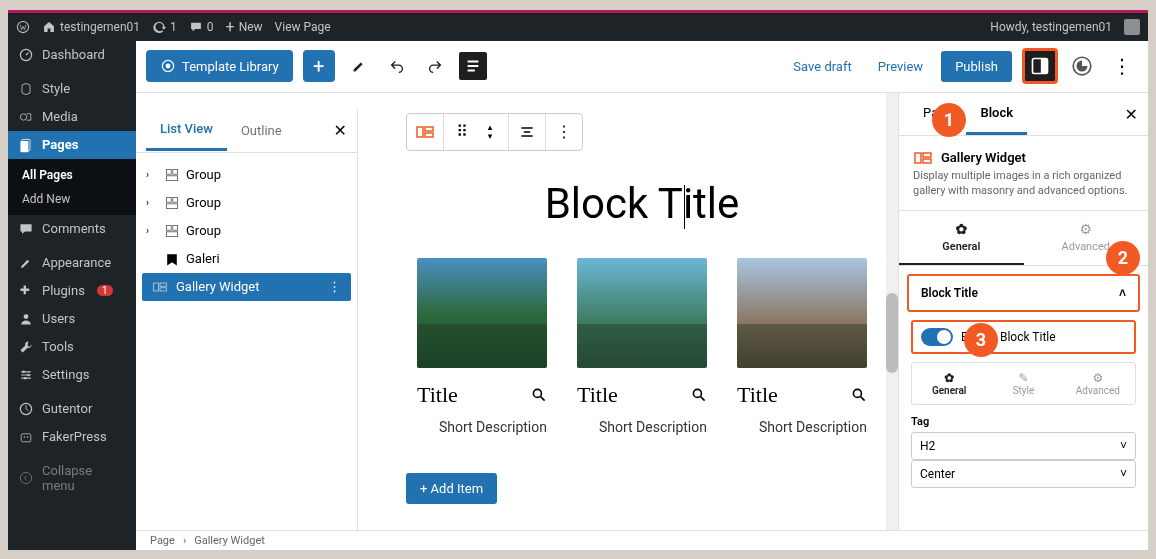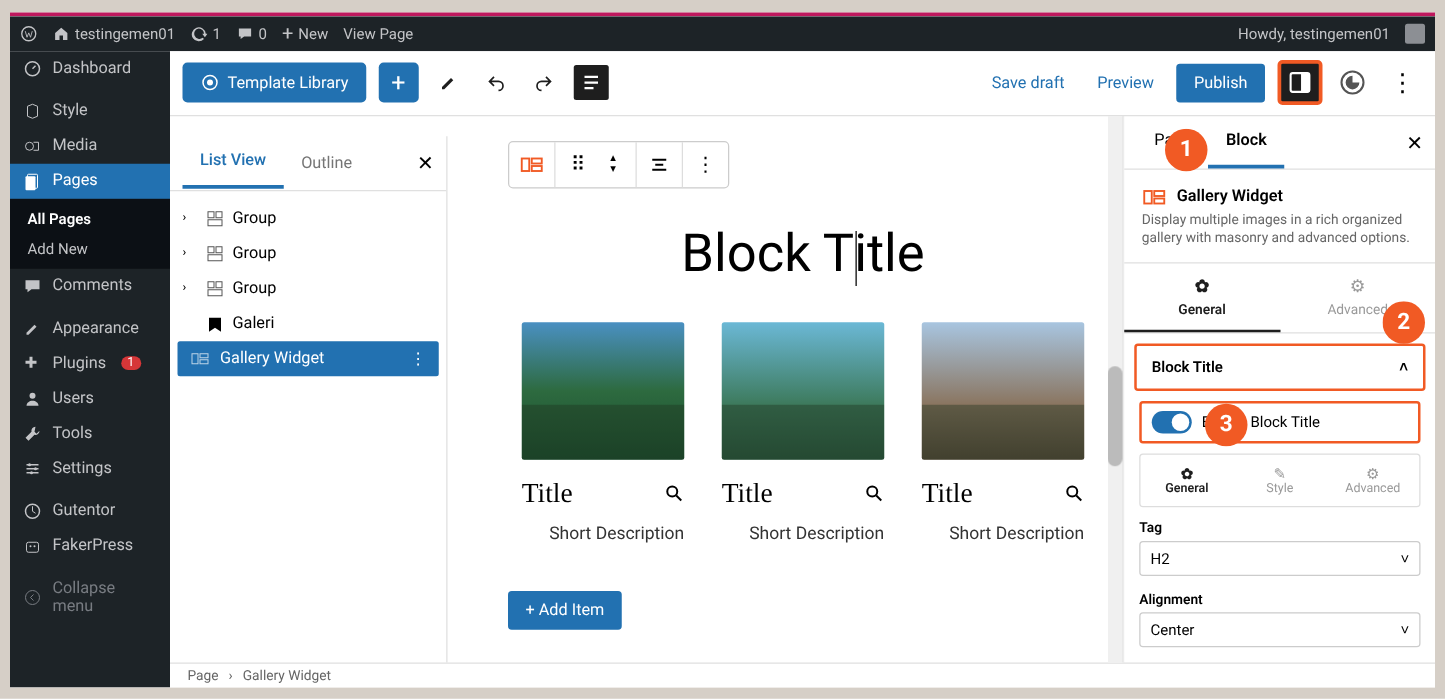--- a/index.html
+++ b/index.html
@@ -9,21 +9,21 @@
 
 .adminbar { height:28px; background:#1d2327; color:#c3c4c7; display:flex; align-items:center; font-size:12px; padding:0 8px; justify-content:space-between; }
 .adminbar .left,.adminbar .right { display:flex; align-items:center; gap:12px; }
 .adminbar .item { display:flex; align-items:center; gap:4px; cursor:pointer; }
 .adminbar svg { width:14px; height:14px; fill:#c3c4c7; }
 .avatar { width:16px; height:16px; background:#8c8f94; border-radius:2px; }
 
 
 .wp-sidebar { position:absolute; left:0; top:28px; bottom:0; width:128px; background:#1d2327; color:#c3c4c7; font-size:13px; }
 .wp-sidebar .mi { display:flex; align-items:center; gap:8px; padding:6px 10px; cursor:pointer; }
-.wp-sidebar .mi.current { background:#2271b1; color:#fff; position:relative; }
+.wp-sidebar .mi.current { background:#2271b1; color:#fff; position:relative;font-weight:bold; }
 .wp-sidebar .mi.current::after { content:""; position:absolute; right:-6px; top:50%; transform:translateY(-50%); border:6px solid transparent; border-right-color:#fff; }
 .wp-sidebar .sub { background:#0c1015; padding:4px 0; }
 .wp-sidebar .sub .si { padding:5px 10px 5px 14px; font-size:12px; cursor:pointer; }
 .wp-sidebar .sub .si.cur { color:#fff; font-weight:600; }
 .wp-sidebar .ico { width:16px; height:16px; fill:currentColor; flex-shrink:0; }
 .badge { background:#d63638; color:#fff; border-radius:9px; font-size:10px; padding:0 5px; margin-left:4px; }
 .sep { height:6px; }
 .collapse { color:#787c82; }
 
 
@@ -473,21 +473,20 @@
           <div class="inner-tab"><div style="font-size:12px;">✎</div><span>Style</span></div>
           <div class="inner-tab"><div style="font-size:12px;">⚙</div><span>Advanced</span></div>
         </div>
 
         <div class="field-label">Tag</div>
         <div class="select">
             <span>H2</span>
             <span>˅</span>
           </div>
 
-        <div class="field-label" style="margin-top:12px;">Alignment</div>
         <div class="select">
             <span>Center</span>
             <span>˅</span>
           </div>
 
       </div>
     </div>
 
     <div class="breadcrumb">
       <span>Page</span>

